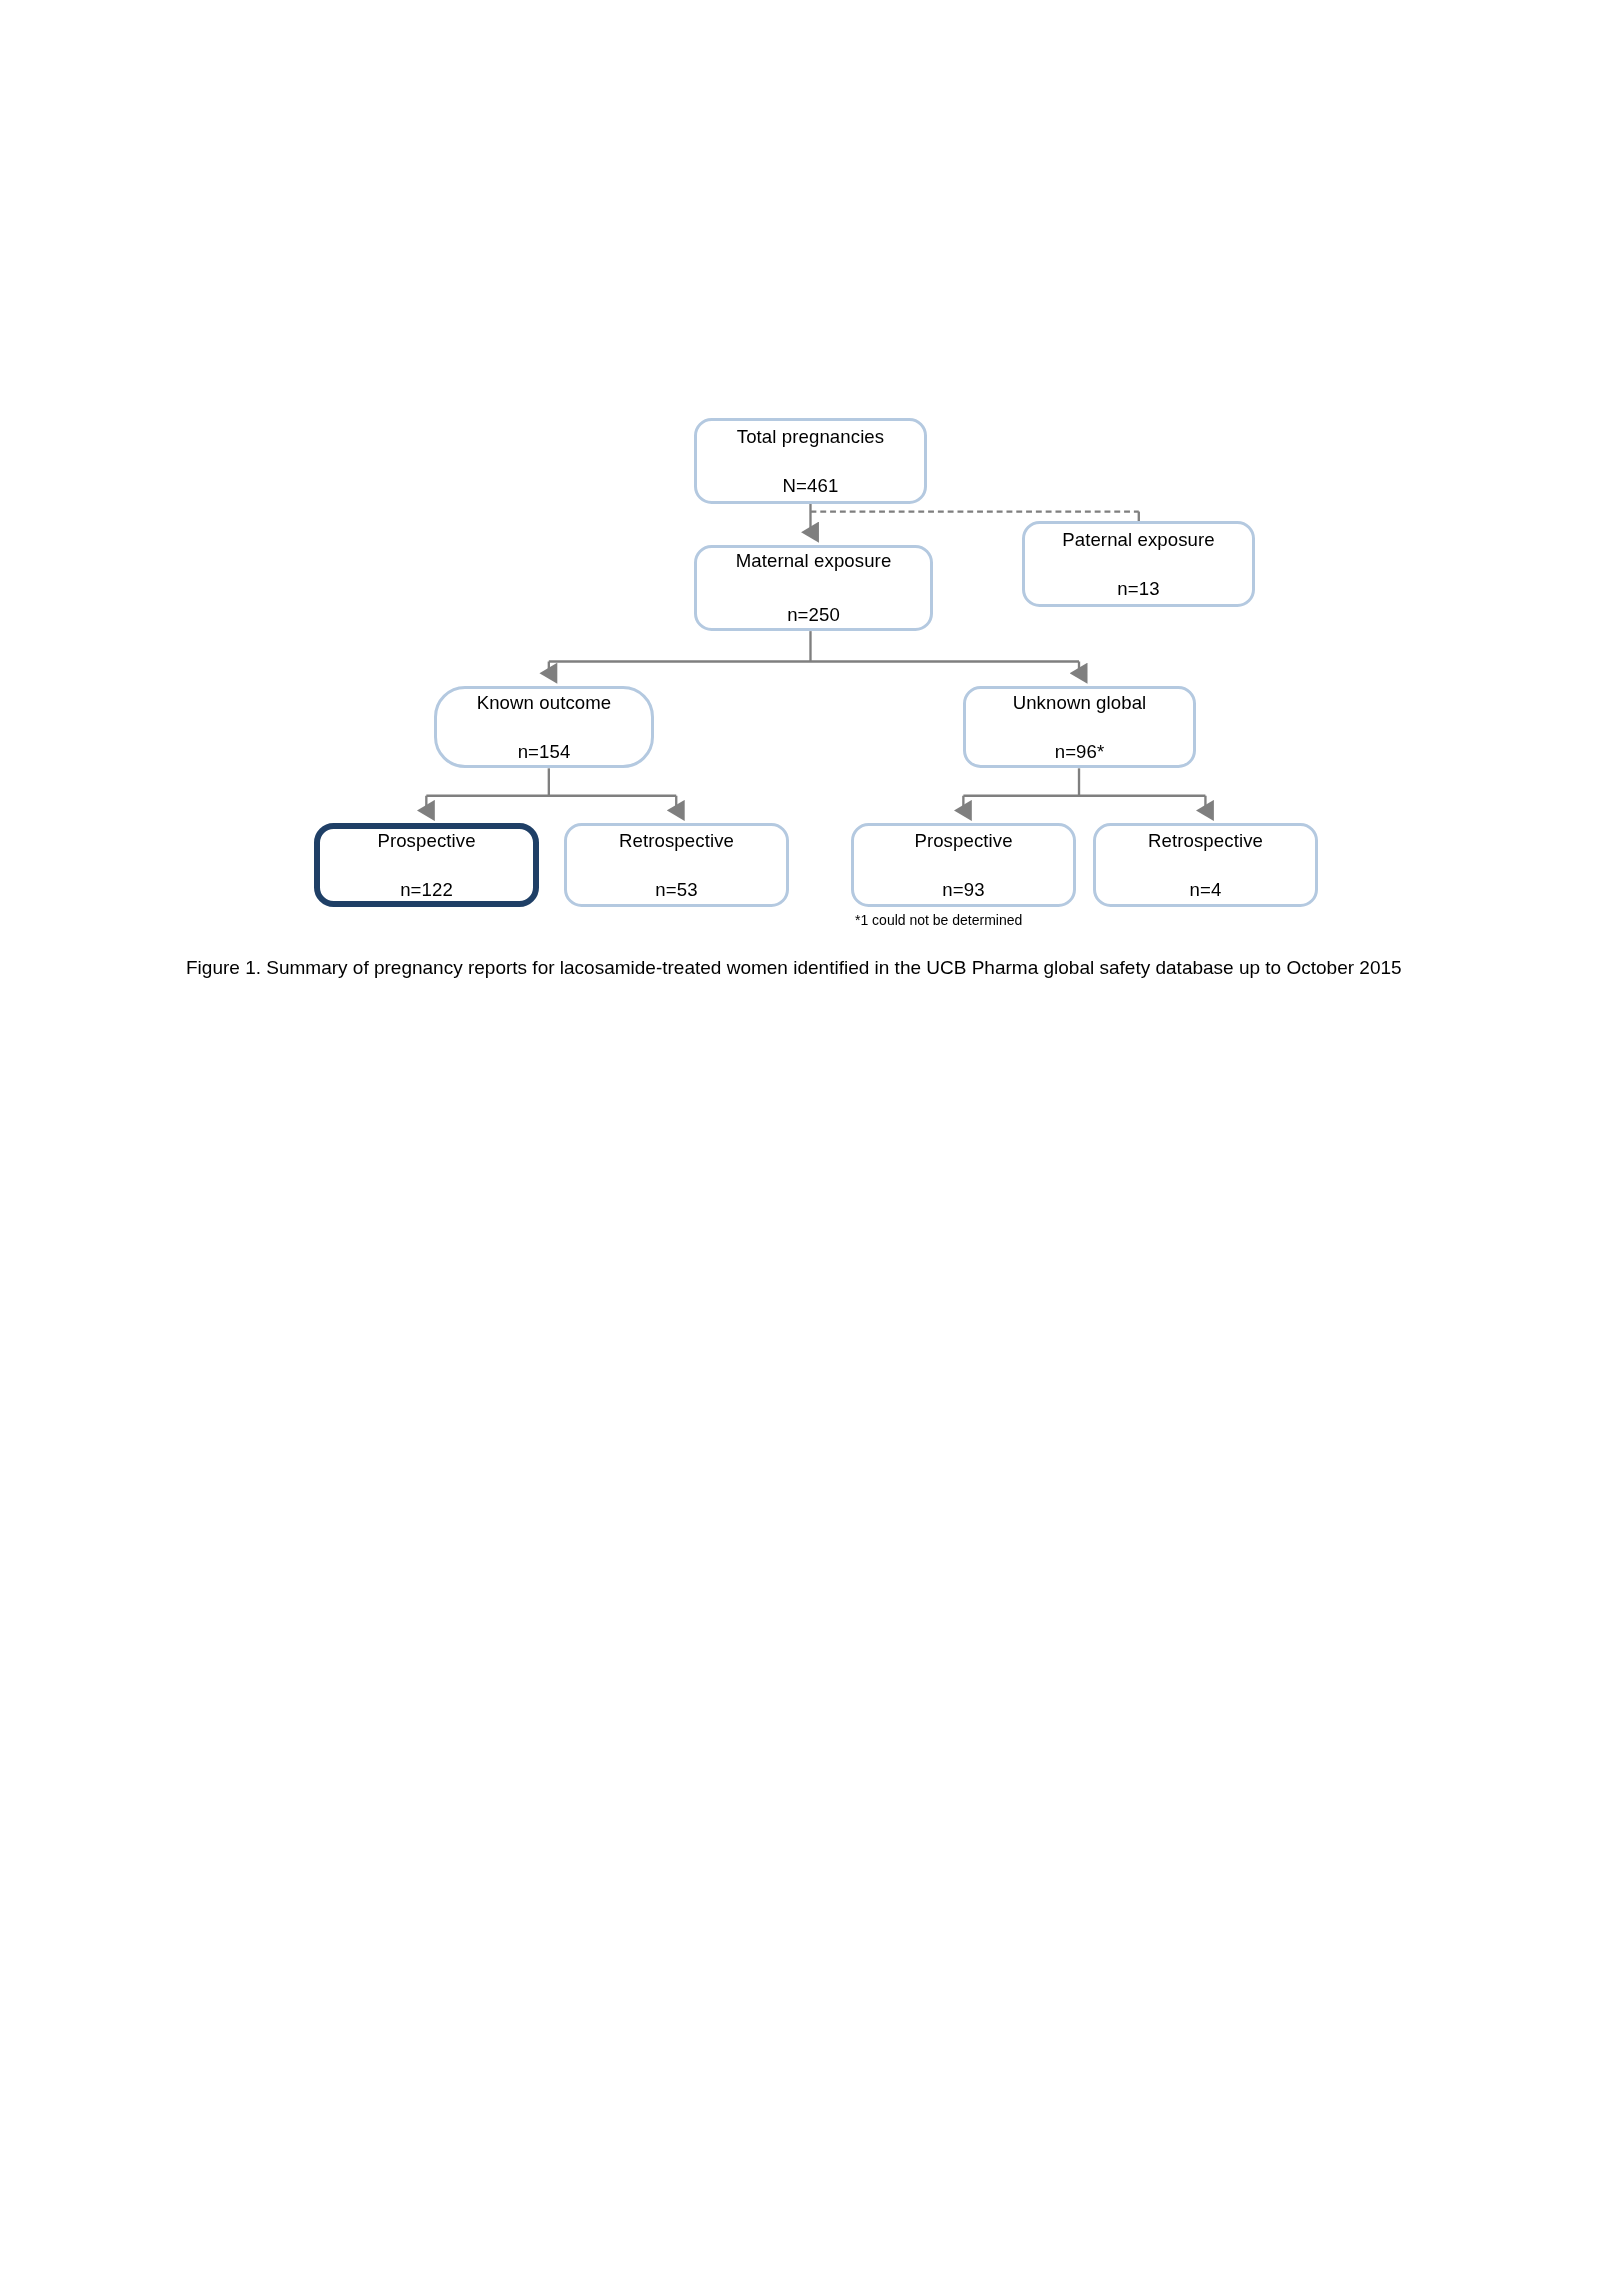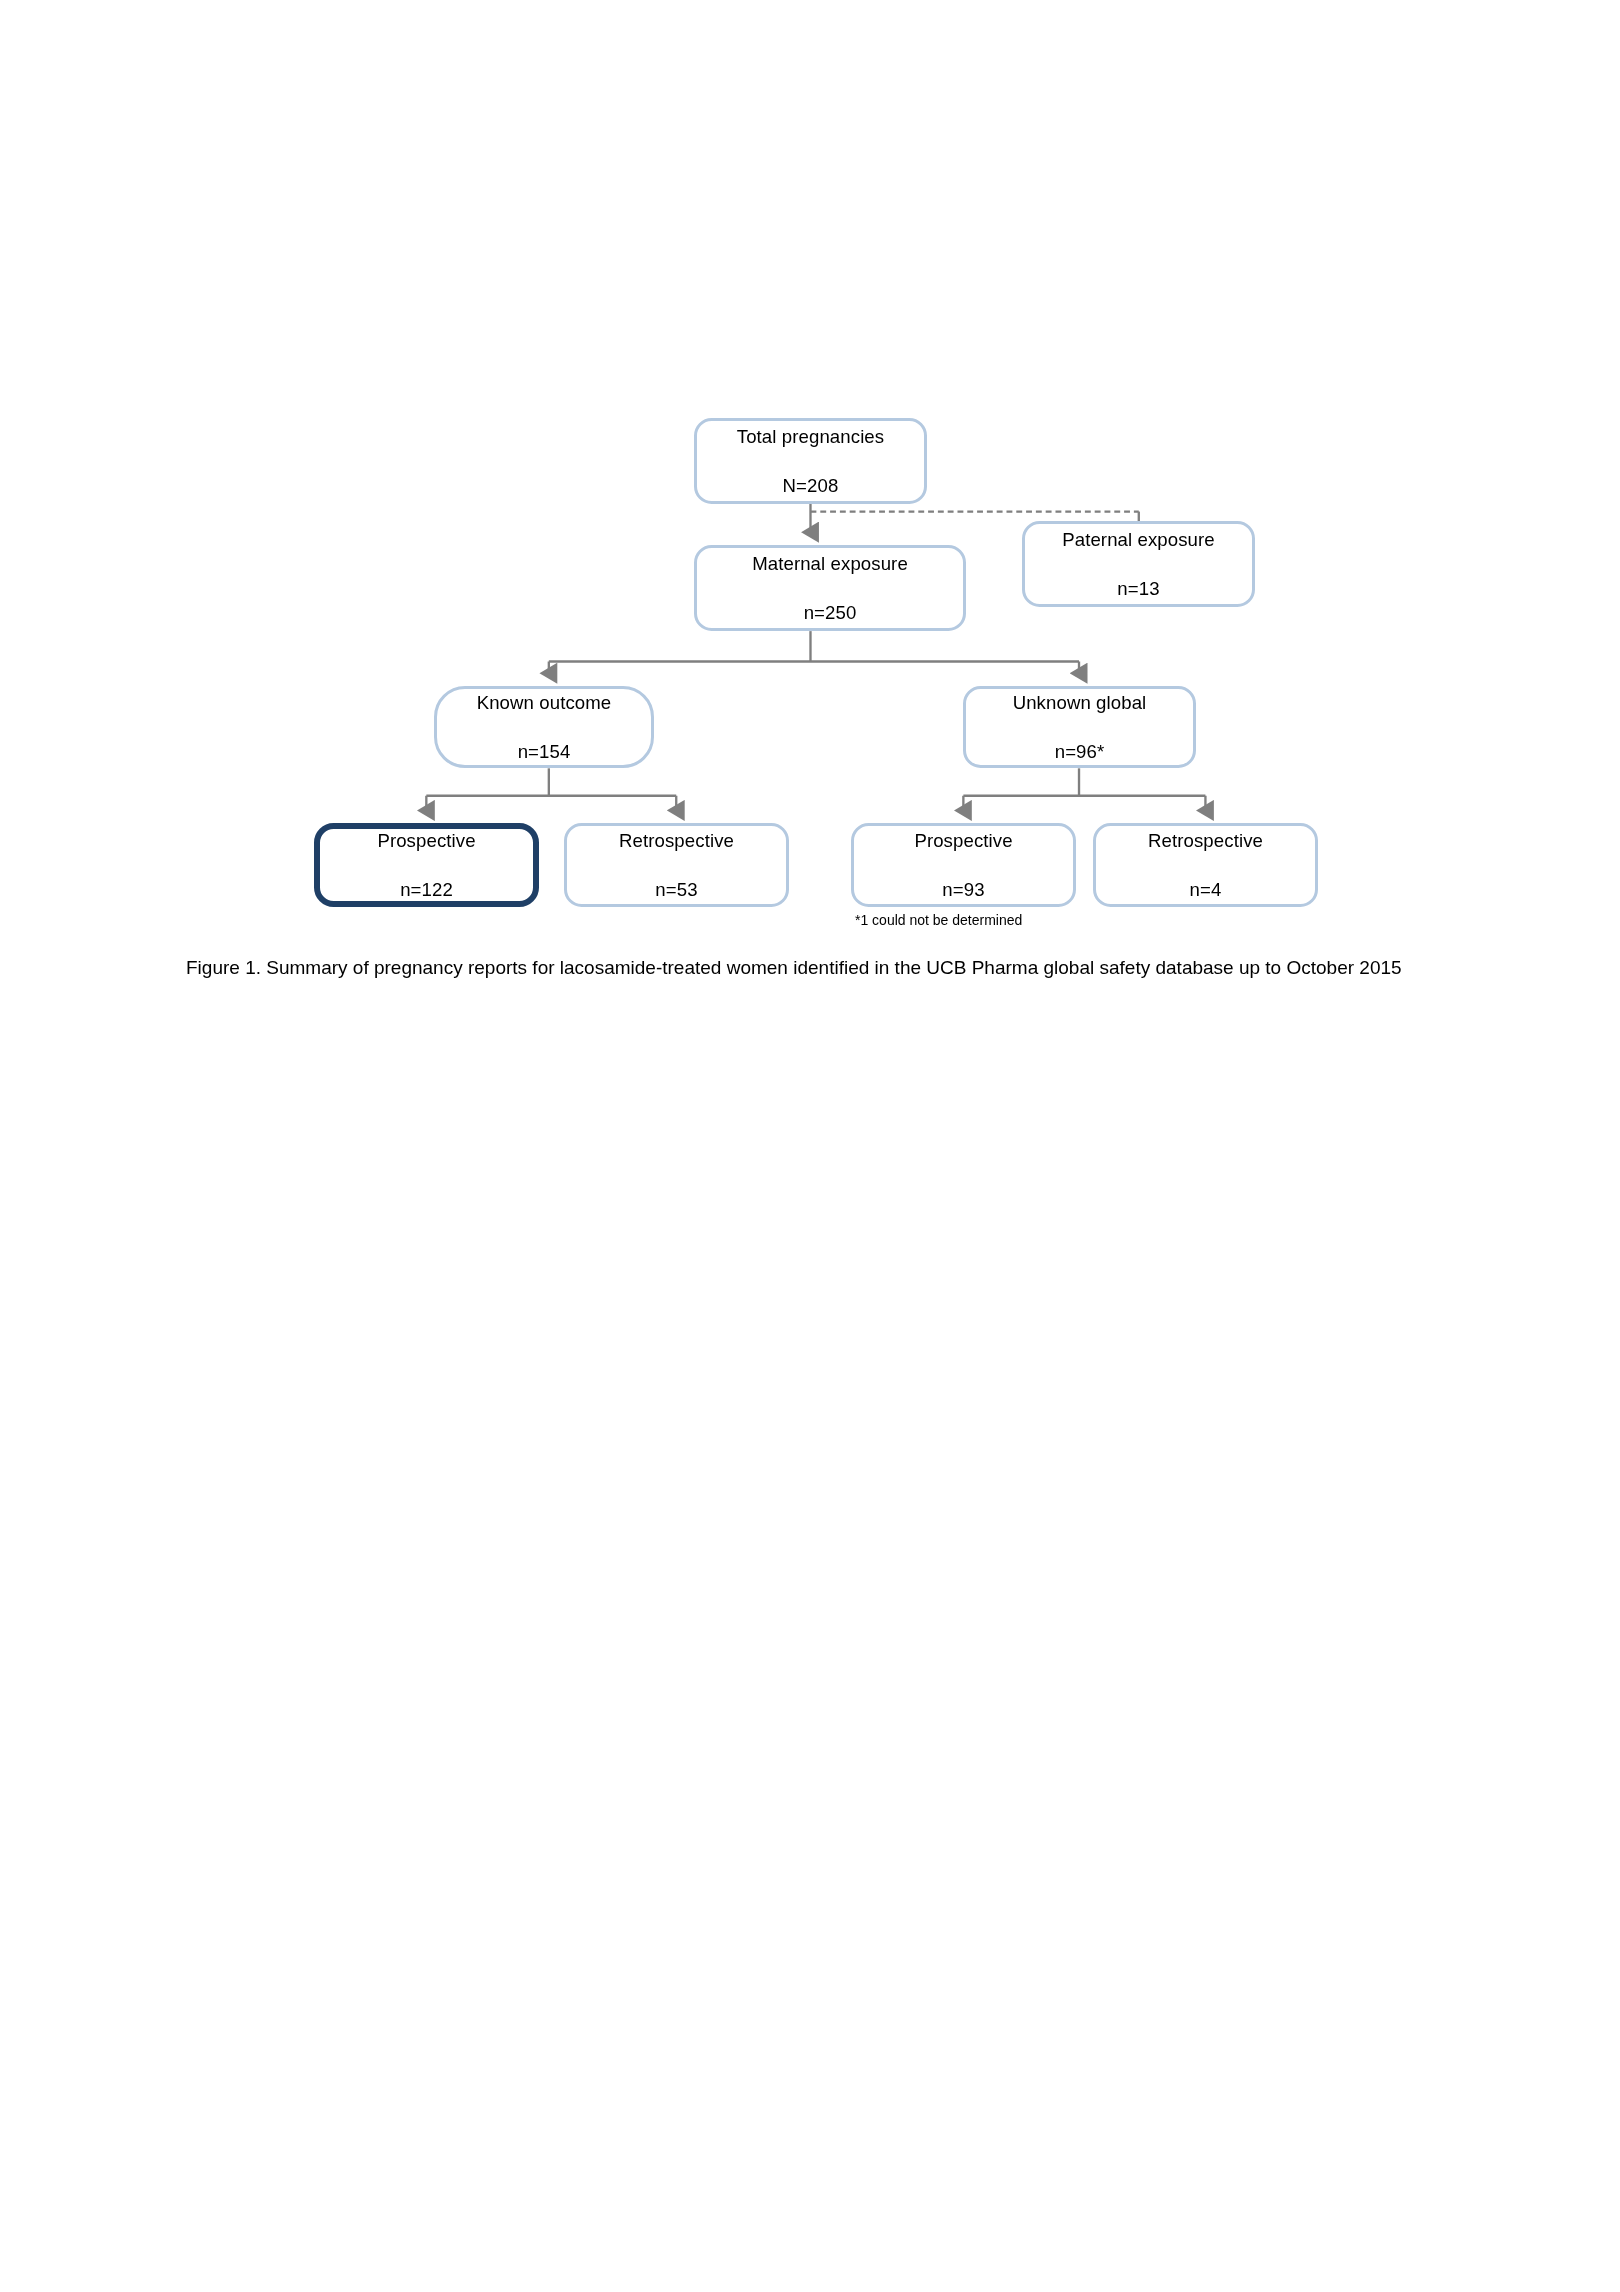--- a/index.html
+++ b/index.html
@@ -61,21 +61,21 @@
     color: #000000;
     font-size: 18.6px;
     line-height: 1.38;
     letter-spacing: 0.1px;
     white-space: nowrap;
     text-align: center;
   }
 
   
   #node-total            { left: 694px;  top: 418px; width: 233px; height: 86px; }
-  #node-maternal         { left: 694px;  top: 545px; width: 272px; height: 86px; }
+  #node-maternal         { left: 694px;  top: 545px; width: 239px; height: 86px; justify-content: space-between; }
   #node-paternal         { left: 1022px; top: 521px; width: 233px; height: 86px; }
   #node-known            { left: 434px;  top: 686px; width: 220px; height: 82px; border-radius: 31px; }
   #node-unknown          { left: 963px;  top: 686px; width: 233px; height: 82px; }
   #node-prospective-known    { left: 314px;  top: 823px; width: 225px; height: 84px; }
   #node-retrospective-known  { left: 564px;  top: 823px; width: 225px; height: 84px; }
   #node-prospective-unknown  { left: 851px;  top: 823px; width: 225px; height: 84px; }
   #node-retrospective-unknown{ left: 1093px; top: 823px; width: 225px; height: 84px; }
 
   
   #footnote {
@@ -139,21 +139,21 @@
       <g>
         <path d="M1101,784 L1101,812" stroke="#7f7f7f" stroke-width="2.4" fill="none"></path>
         <path d="M983,812 L1230,812" stroke="#7f7f7f" stroke-width="2.4" fill="none"></path>
         <path d="M983,812 L983,827" stroke="#7f7f7f" stroke-width="2.4" fill="none" marker-end="url(#arrowhead)"></path>
         <path d="M1230,812 L1230,827" stroke="#7f7f7f" stroke-width="2.4" fill="none" marker-end="url(#arrowhead)"></path>
       </g>
     </svg>
 
     <div class="node" id="node-total">
       <span class="line1">Total pregnancies</span>
-      <span class="line2">N=208</span>
+      <span class="line2">N=461</span>
     </div>
 
     <div class="node" id="node-maternal">
       <span class="line1">Maternal exposure</span>
       <span class="line2">n=250</span>
     </div>
 
     <div class="node" id="node-paternal">
       <span class="line1">Paternal exposure</span>
       <span class="line2">n=13</span>

